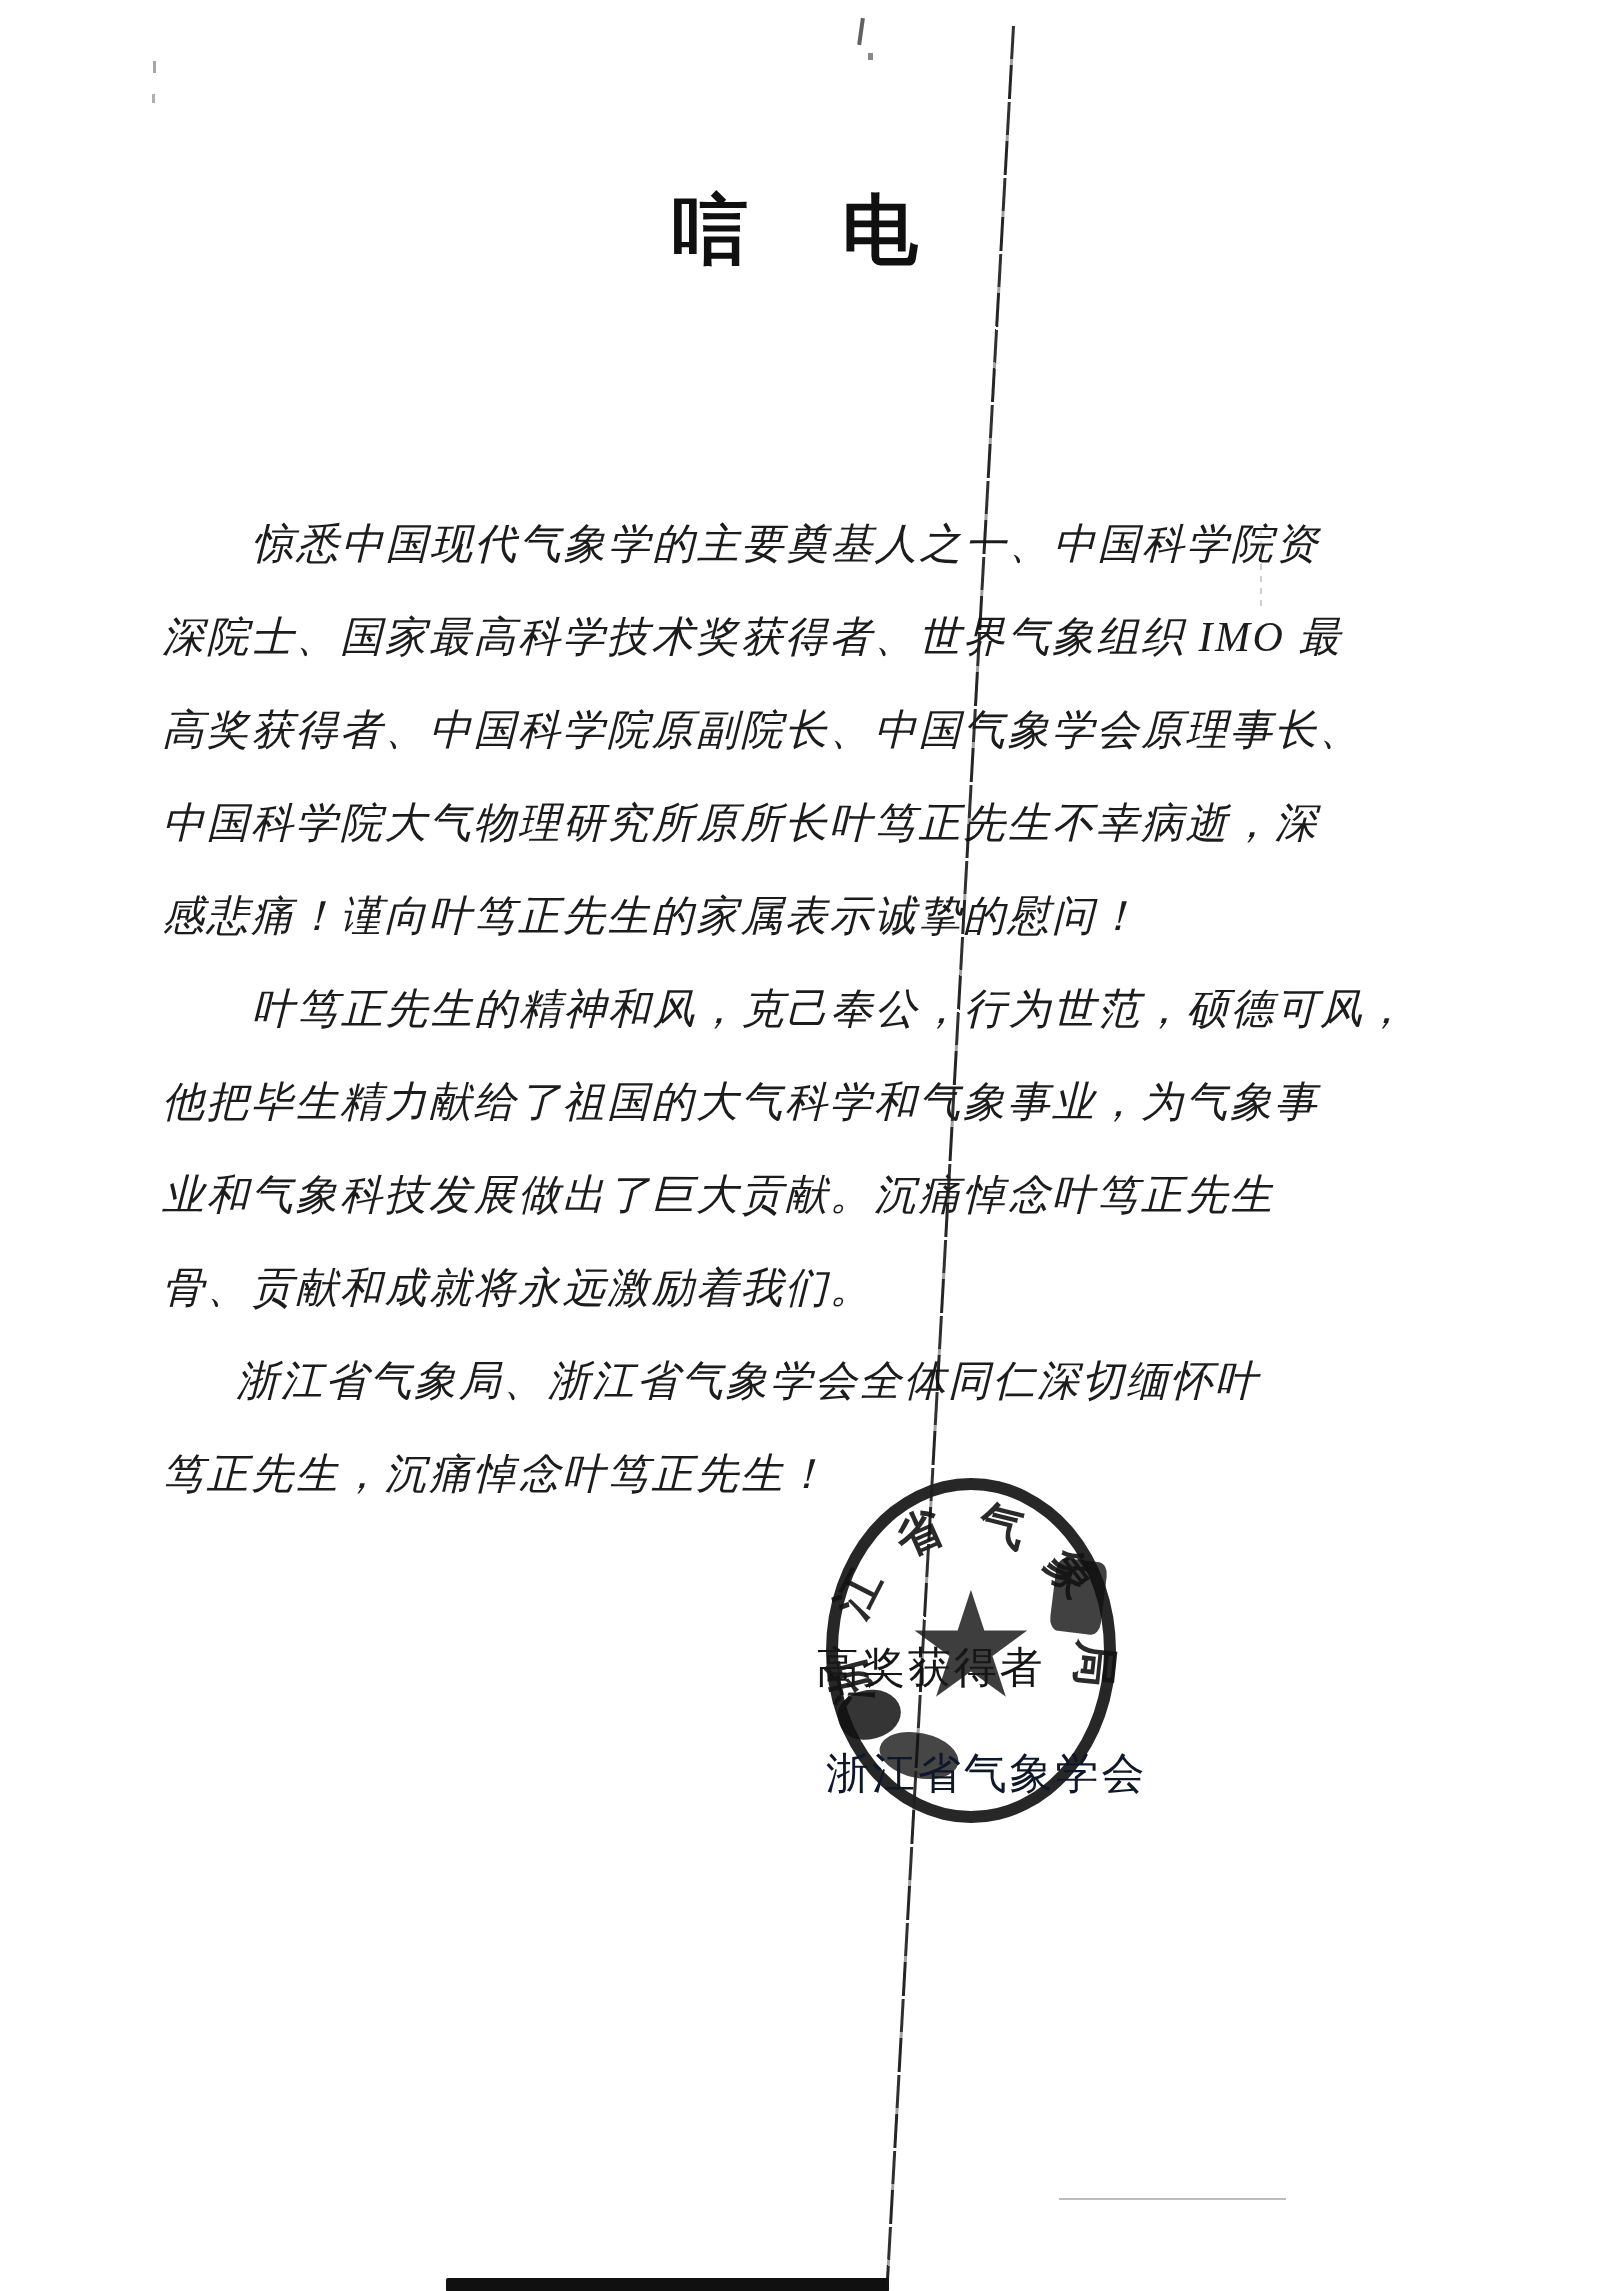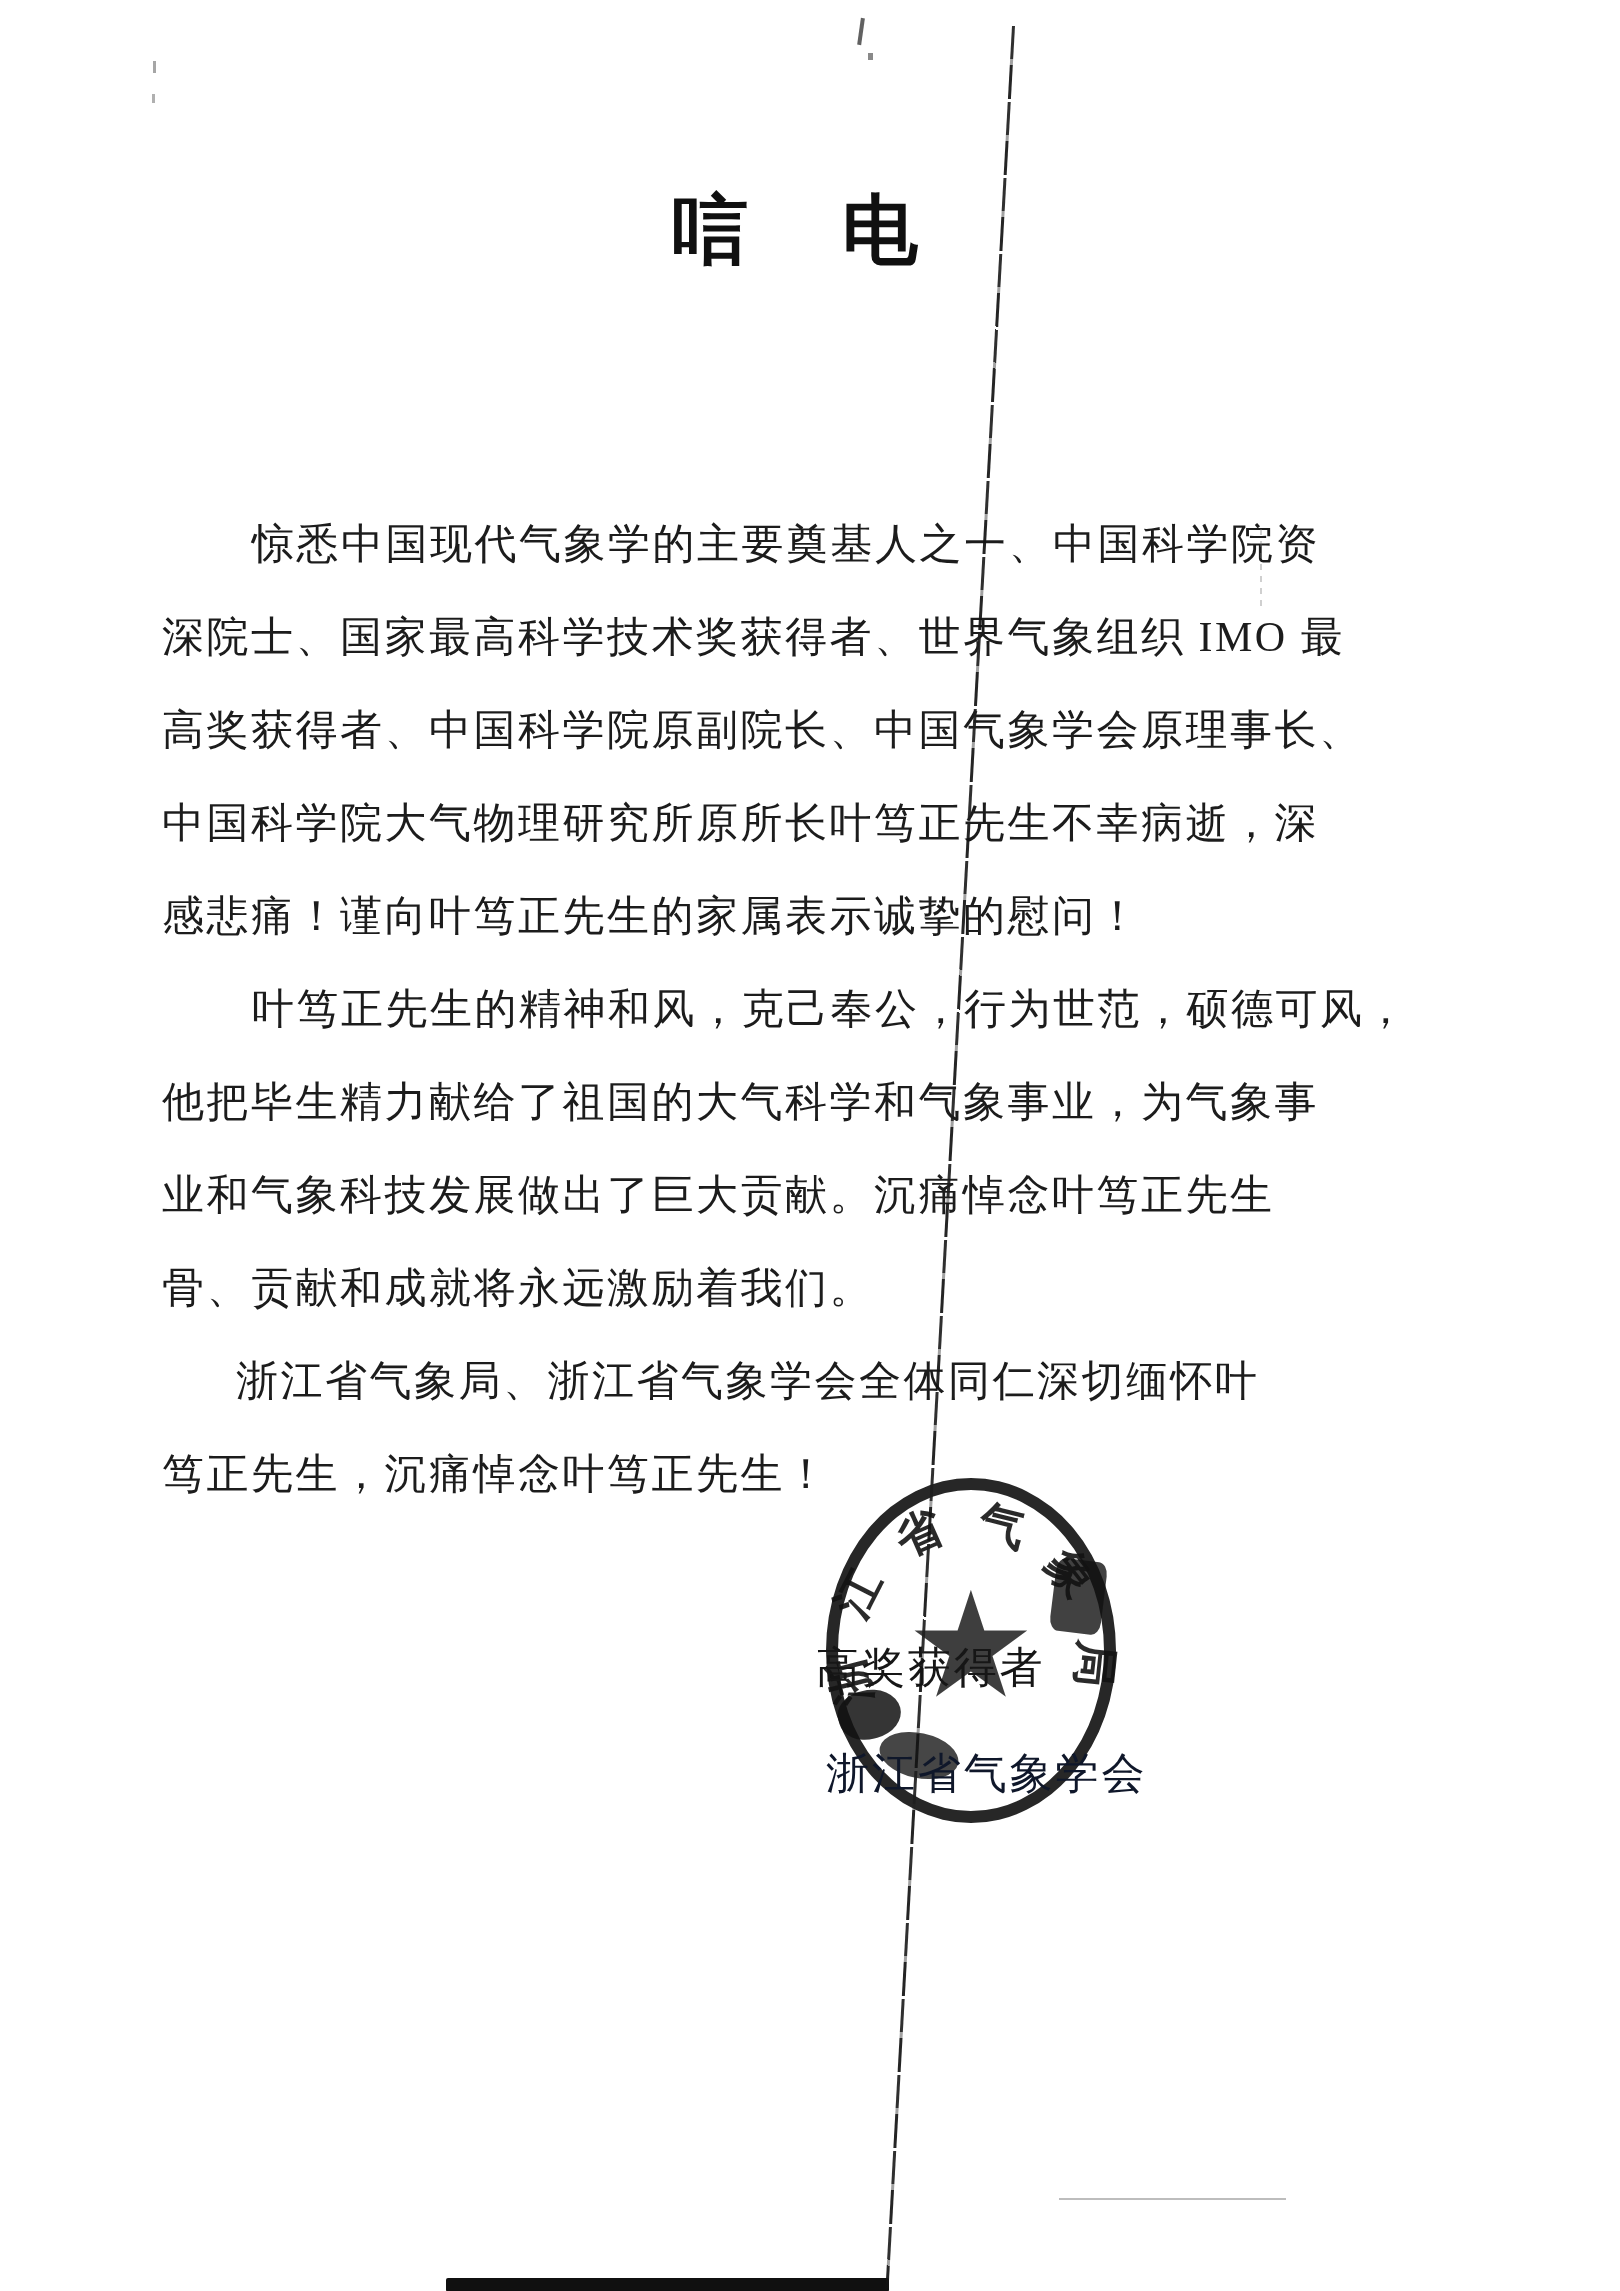--- a/index.html
+++ b/index.html
@@ -42,20 +42,21 @@
     color: #141414;
     letter-spacing: 1px;
   }
 
   
   .body-text {
     position: absolute;
     left: 162px;
     top: 498px;
     width: 1235px;
+    font-style: italic;
   }
   .line {
     height: 93px;
     font-size: 42px;
     letter-spacing: 2.5px;
     line-height: 93px;
     white-space: nowrap;
     color: #1c1c1c;
   }
   .line.indent { padding-left: 90px; }

